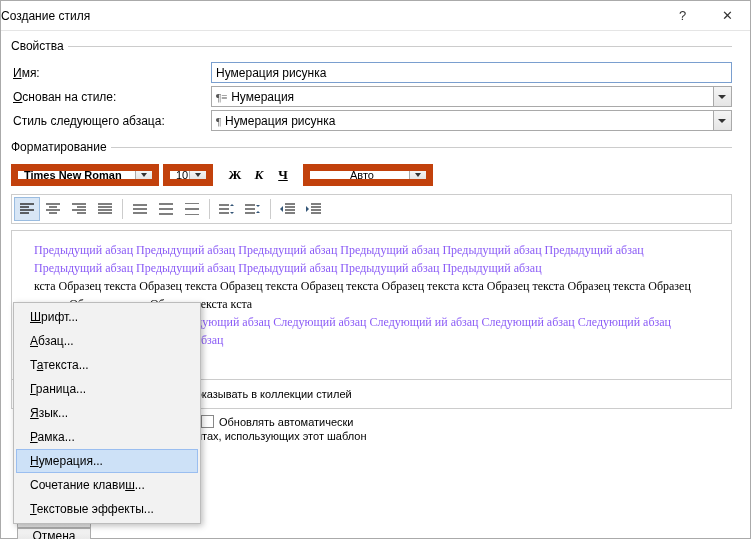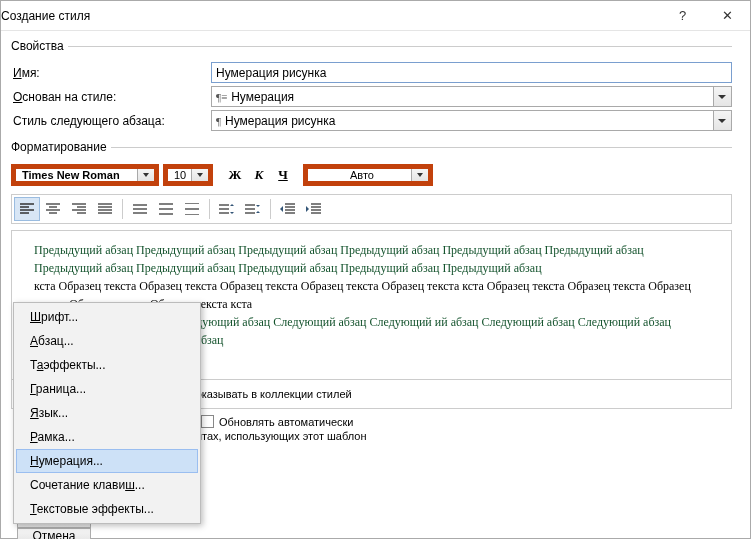--- a/index.html
+++ b/index.html
@@ -103,21 +103,21 @@
     font-size: 11px;
     color: #555;
   }
   .toolbar {
     display: flex;
     align-items: center;
     margin: 4px 0 8px 0;
   }
   .tbcombo {
     height: 22px;
-    border: 5px solid #c2410c;
+    border: 7px solid #c2410c;
     display: inline-flex;
     align-items: center;
     padding: 0 18px 0 6px;
     position: relative;
     margin-right: 4px;
     font-size: 11px;
     background: #fff;
   }
   .tbcombo::after {
     content: "";
@@ -176,21 +176,21 @@
   .preview {
     border: 1px solid #ccc;
     height: 150px;
     padding: 10px 22px;
     overflow: hidden;
     font-family: "Times New Roman", serif;
     font-size: 12px;
     line-height: 1.5;
     color: #000;
   }
-  .preview .dim { color: #14532d; }
+  .preview .dim { color: #8b5cf6; }
   .descbox {
     border: 1px solid #ccc;
     border-top: none;
     padding: 8px 12px;
     font-size: 11px;
     margin-bottom: 6px;
   }
   .opt {
     display: flex;
     align-items: center;
@@ -419,21 +419,21 @@
         <span class="tri"></span>
       </button>
     <div style="flex:1"></div>
     <button class="btnstd">ОК</button>
     <button class="btnstd">Отмена</button>
   </div>
 
   <div class="popup">
     <div class="mi"><span class="ul">Ш</span><span>рифт...</span></div>
     <div class="mi"><span class="ul">А</span><span>бзац...</span></div>
-    <div class="mi"><span>Т</span><span class="ul">а</span><span>эффекты...</span></div>
+    <div class="mi"><span>Т</span><span class="ul">а</span><span>текста...</span></div>
     <div class="mi"><span class="ul">Г</span><span>раница...</span></div>
     <div class="mi"><span class="ul">Я</span><span>зык...</span></div>
     <div class="mi"><span class="ul">Р</span><span>амка...</span></div>
     <div class="mi hover"><span class="ul">Н</span><span>умерация...</span></div>
     <div class="mi"><span>Сочетание клави</span><span class="ul">ш</span><span>...</span></div>
     <div class="mi"><span class="ul">Т</span><span>екстовые эффекты...</span></div>
   </div>
 
 </div>
 

